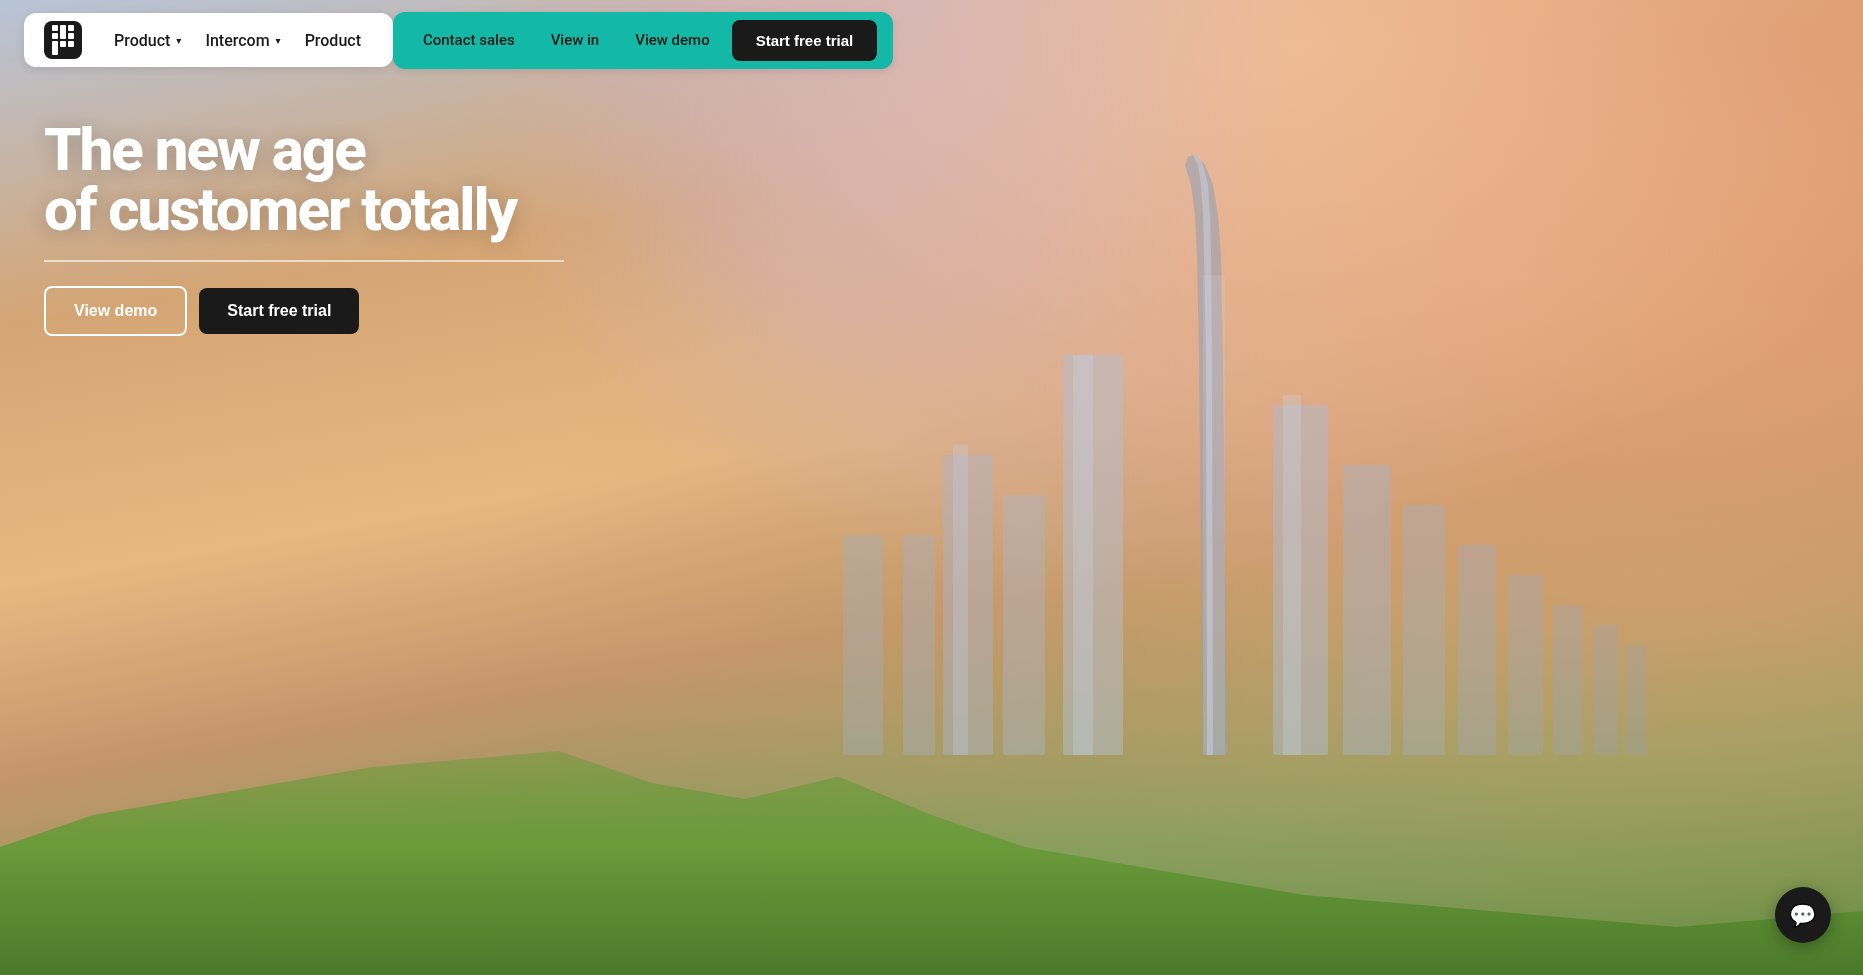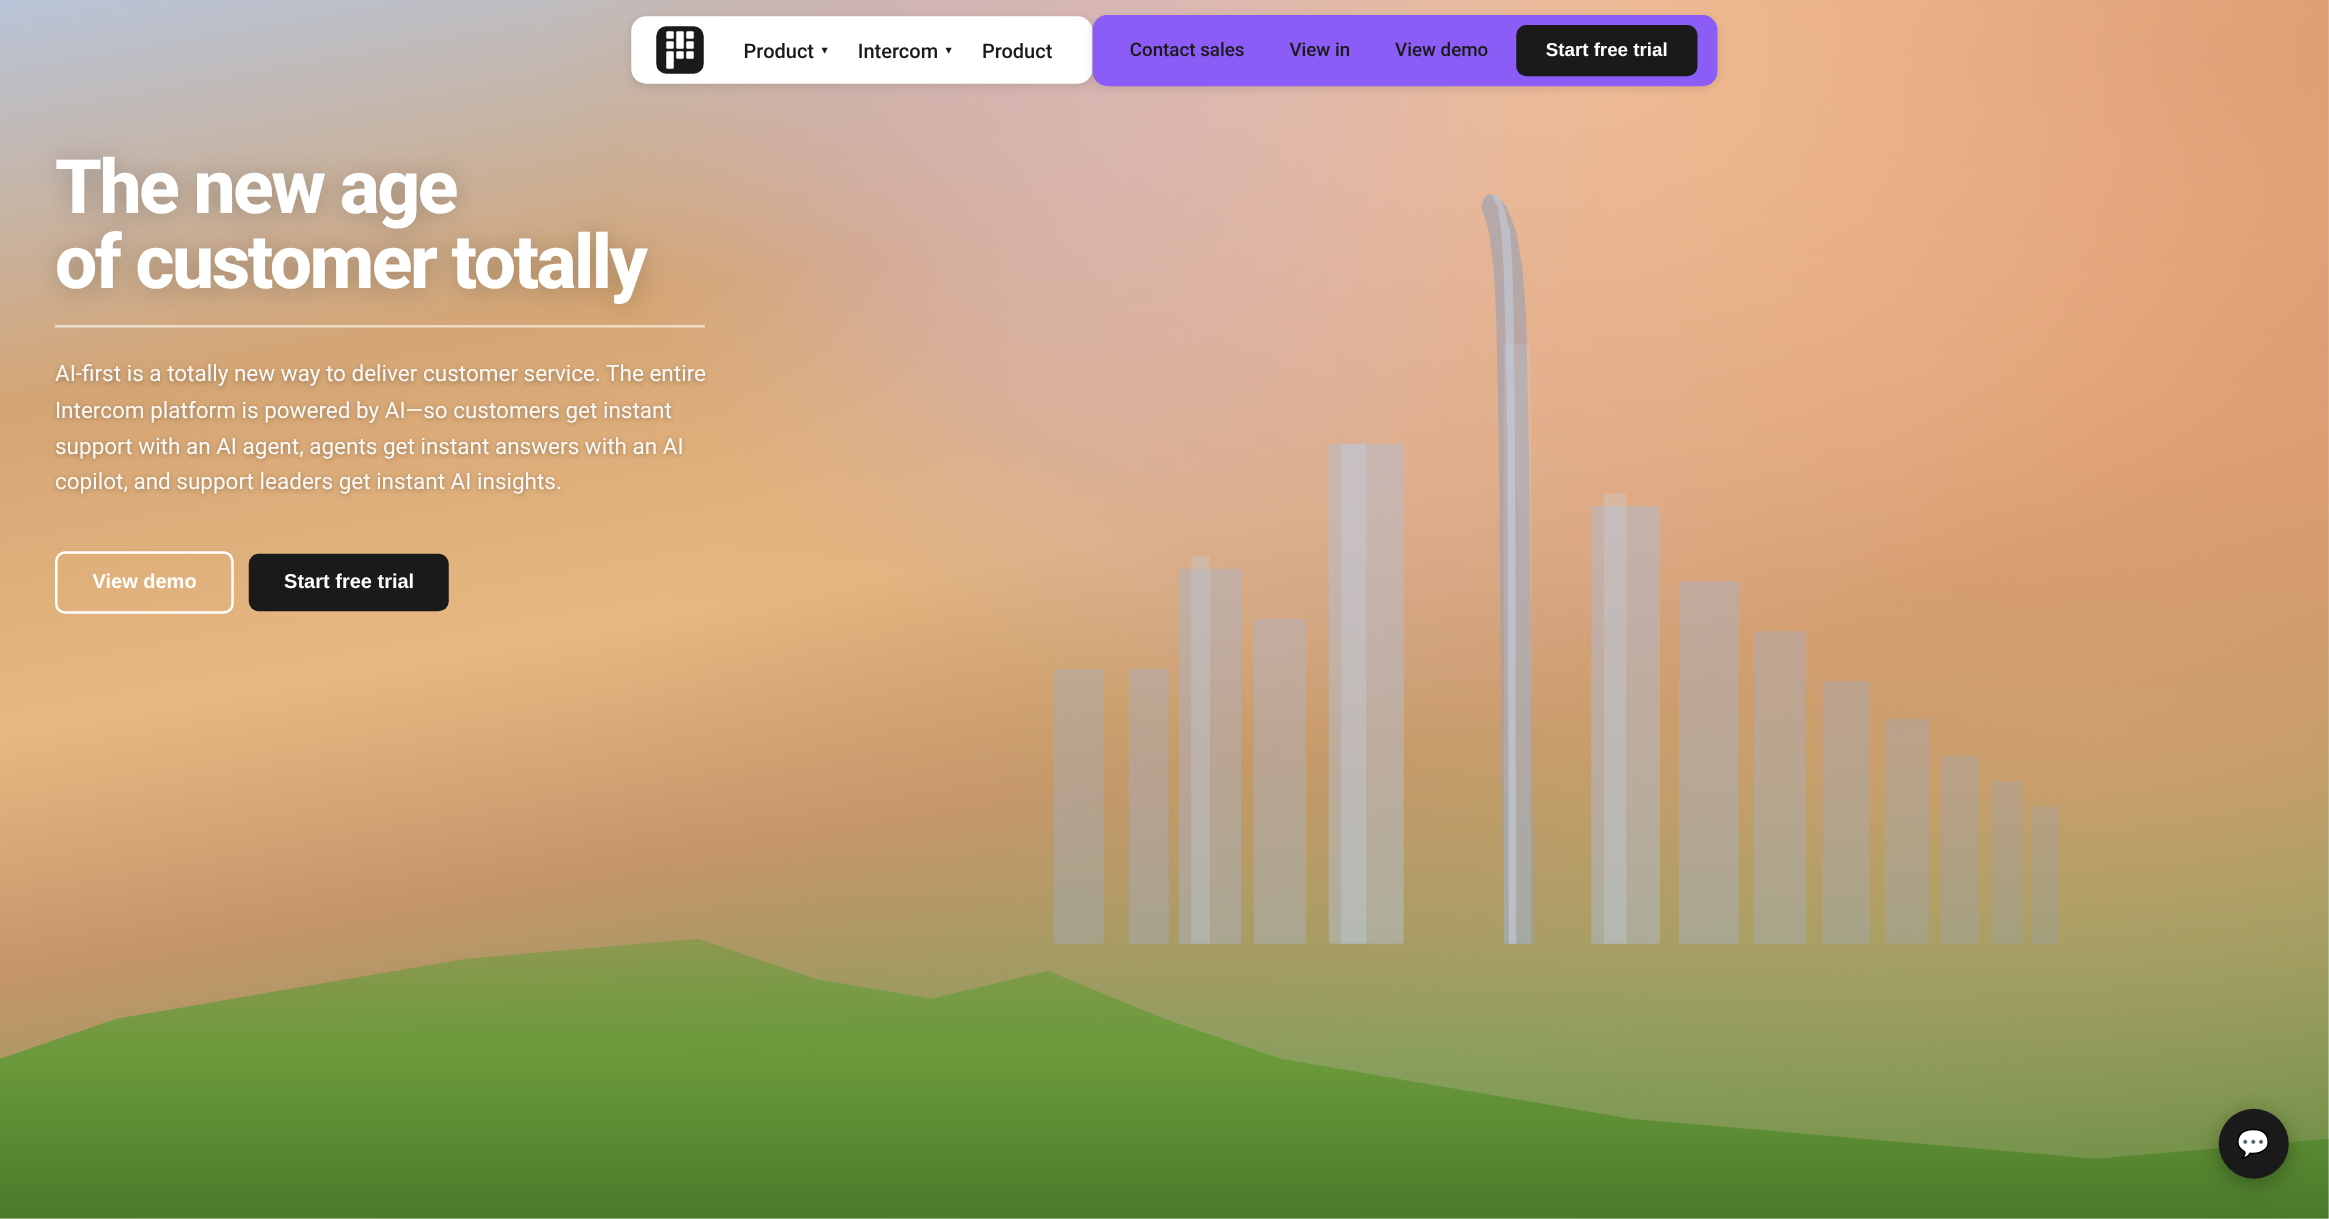--- a/index.html
+++ b/index.html
@@ -61,26 +61,26 @@
 
     .city-silhouette svg {
       width: 100%;
       height: 100%;
     }
 
     
     .navbar {
       position: absolute;
       top: 0;
-      left: 16px;
+      left: 0;
       right: 0;
       height: 80px;
       display: flex;
       align-items: center;
-      justify-content: center;
+      justify-content: flex-start;
       padding: 0 24px;
       z-index: 100;
     }
 
     .nav-left {
       display: flex;
       align-items: center;
       gap: 0;
       background: white;
       border-radius: 12px;
@@ -133,21 +133,21 @@
 
     .nav-chevron {
       font-size: 10px;
       margin-left: 2px;
     }
 
     .nav-right {
       display: flex;
       align-items: center;
       gap: 8px;
-      background: #8b5cf6;
+      background: #14b8a6;
       border-radius: 12px;
       padding: 8px 16px;
       box-shadow: 0 2px 8px rgba(0,0,0,0.1);
     }
 
     .nav-right-item {
       padding: 8px 14px;
       font-size: 15px;
       font-weight: 500;
       color: #1a1a1a;
@@ -349,21 +349,20 @@
 </nav>
 
 <section class="hero-content">
   <h1 class="hero-title">
     <span>The new age</span><br>
     <span>of customer totally</span><br>
   </h1>
 
   <div class="hero-divider"></div>
 
-  <p class="hero-description">AI-first is a totally new way to deliver customer service. The entire Intercom platform is powered by AI—so customers get instant support with an AI agent, agents get instant answers with an AI copilot, and support leaders get instant AI insights.</p>
 
   <div class="hero-buttons">
     <button class="btn-outline">
       <span>View demo</span>
     </button>
     <button class="btn-dark">
       <span>Start free trial</span>
     </button>
   </div>
 </section>

